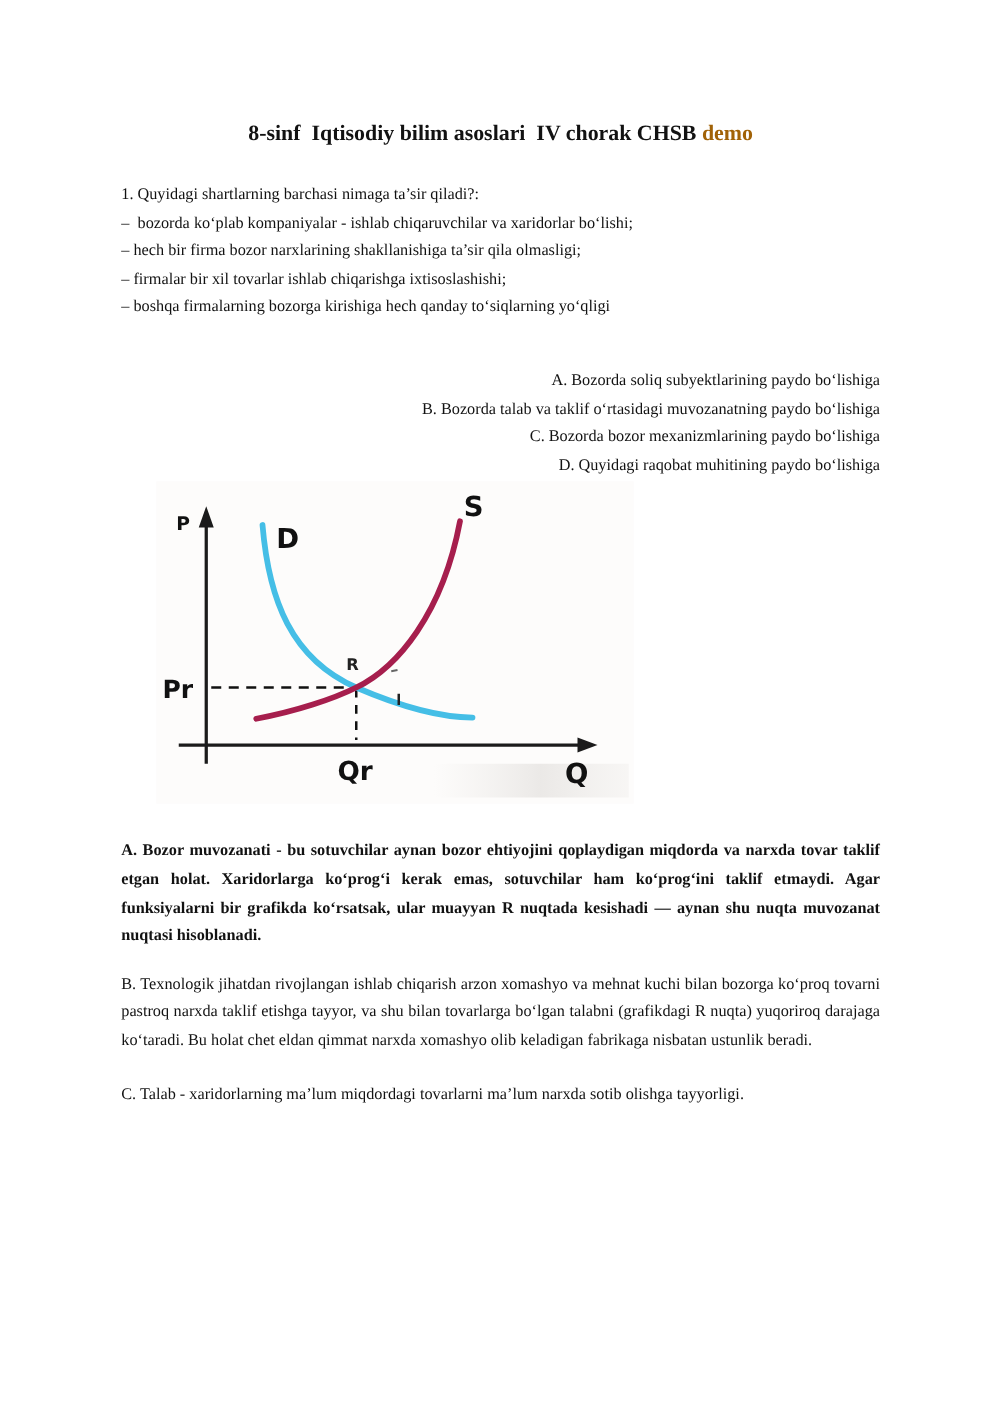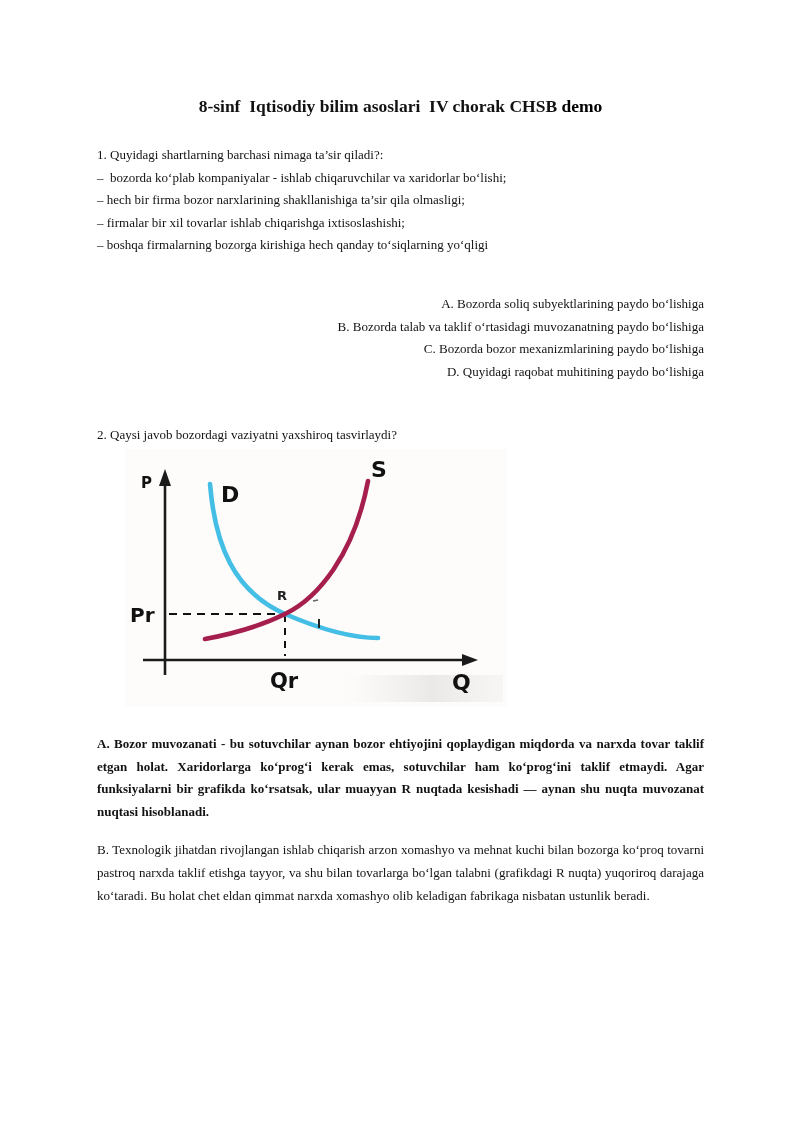--- a/index.html
+++ b/index.html
@@ -6,21 +6,21 @@
   .page {
     width:800px; height:1131px; background:#ffffff;
     font-family:"Liberation Serif", serif; color:#121212;
     box-sizing:border-box; padding:96px 96px 0 97px;
     overflow:hidden; position:relative;
   }
   .doc-title {
     text-align:center; font-weight:bold; font-size:17.5px;
     line-height:21px; white-space:pre-wrap;
   }
-  .doc-title .demo { color:#000000; }
+  .doc-title .demo { color:#a16207; }
   .block { font-size:13px; line-height:22.6px; }
   .line  { white-space:pre-wrap; }
   .q1-block   { margin-top:27px; }
   .opts-block { margin-top:36px;text-align:right; }
   .q2-block   { margin-top:41px; }
   .justify { text-align:justify; }
   .ansA { margin-top:26px;font-weight:bold; }
   .ansB { margin-top:16px; }
   .ansC { margin-top:20px; }
   .chart-wrap {
@@ -45,23 +45,20 @@
     <div class="line">– boshqa firmalarning bozorga kirishiga hech qanday to‘siqlarning yo‘qligi</div>
   </div>
 
   <div class="block opts-block">
     <div class="line">A. Bozorda soliq subyektlarining paydo bo‘lishiga</div>
     <div class="line">B. Bozorda talab va taklif o‘rtasidagi muvozanatning paydo bo‘lishiga</div>
     <div class="line">C. Bozorda bozor mexanizmlarining paydo bo‘lishiga</div>
     <div class="line">D. Quyidagi raqobat muhitining paydo bo‘lishiga</div>
   </div>
 
-  <div class="block q2-block">
-    <div class="line">2. Qaysi javob bozordagi vaziyatni yaxshiroq tasvirlaydi?</div>
-  </div>
 
   <div class="chart-wrap">
     <svg width="382" height="258" viewBox="0 0 382 258">
       <defs>
         <linearGradient id="smudge" x1="0" y1="0" x2="1" y2="0">
           <stop offset="0" stop-color="#e3e0dd" stop-opacity="0"></stop>
           <stop offset="0.55" stop-color="#dcd9d6" stop-opacity="0.55"></stop>
           <stop offset="1" stop-color="#e6e3e0" stop-opacity="0.25"></stop>
         </linearGradient>
       </defs>
@@ -92,14 +89,15 @@
       <text x="96" y="53" class="curve-label" font-size="22" font-weight="bold" fill="#111">D</text>
       <text x="246" y="28" class="curve-label" font-size="22" font-weight="bold" fill="#111">S</text>
       <text x="5" y="173" class="axis-label" font-size="20" font-weight="bold" fill="#111">Pr</text>
       <text x="145" y="239" class="axis-label" font-size="21" font-weight="bold" fill="#111">Qr</text>
       <text x="152" y="151" class="axis-label" font-size="13" font-weight="600" fill="#222">R</text>
     </svg>
   </div>
 
   <div class="block justify ansA">A. Bozor muvozanati - bu sotuvchilar aynan bozor ehtiyojini qoplaydigan miqdorda va narxda tovar taklif etgan holat. Xaridorlarga ko‘prog‘i kerak emas, sotuvchilar ham ko‘prog‘ini taklif etmaydi. Agar funksiyalarni bir grafikda ko‘rsatsak, ular muayyan R nuqtada kesishadi — aynan shu nuqta muvozanat nuqtasi hisoblanadi.</div>
   <div class="block justify ansB">B. Texnologik jihatdan rivojlangan ishlab chiqarish arzon xomashyo va mehnat kuchi bilan bozorga ko‘proq tovarni pastroq narxda taklif etishga tayyor, va shu bilan tovarlarga bo‘lgan talabni (grafikdagi R nuqta) yuqoriroq darajaga ko‘taradi. Bu holat chet eldan qimmat narxda xomashyo olib keladigan fabrikaga nisbatan ustunlik beradi.</div>
+  <div class="block justify ansC">C. Talab - xaridorlarning ma’lum miqdordagi tovarlarni ma’lum narxda sotib olishga tayyorligi.</div>
 
 </div>
 
 </body></html>

